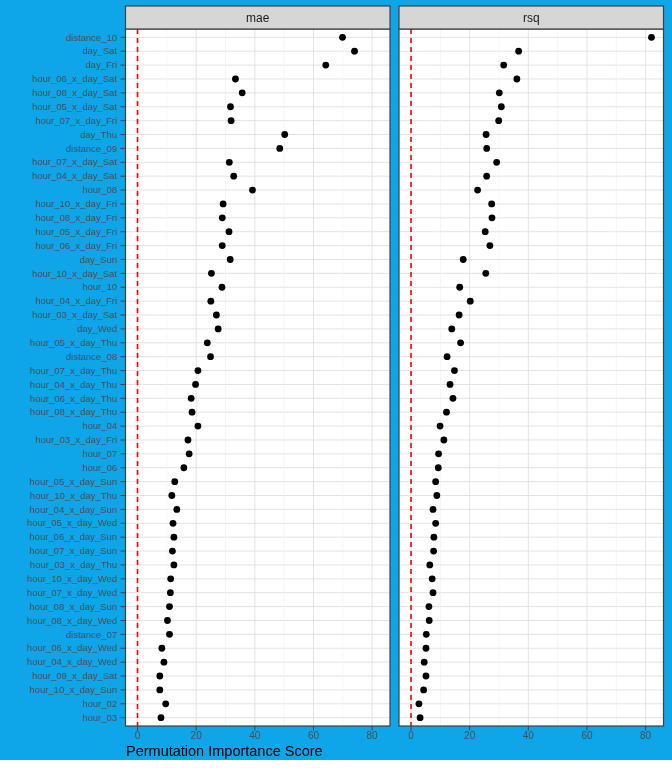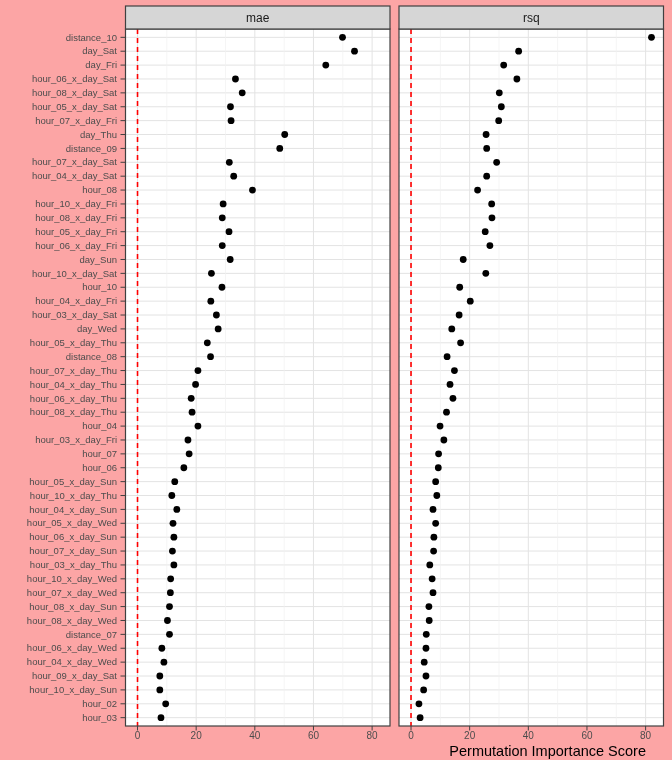--- a/index.html
+++ b/index.html
@@ -1,27 +1,27 @@
 <!DOCTYPE html>
 <html><head>
 <meta charset="utf-8">
 <style>
   html,body{margin:0;padding:0;background:#ffffff;}
   .page{
     position:relative;
     width:672px;height:760px;
-    background:#fca5a5;
+    background:#0ea5e9;
     font-family:"Liberation Sans", sans-serif;
     overflow:hidden;
   }
   #chart-svg{position:absolute;left:0;top:0;}
   .x-axis-title{
     position:absolute;
-    left:108px;width:538px;top:743px;
-    text-align:right;
+    left:126px;width:538px;top:743px;
+    text-align:left;
     font-size:14.5px;
     color:#000000;
     font-family:"Liberation Sans", sans-serif;
   }
   text{font-family:"Liberation Sans", sans-serif;}
   .ytick-label{font-size:9.5px;fill:#4d4d4d;}
   .xtick-label{font-size:10px;fill:#4d4d4d;}
   .strip-label{font-size:12px;fill:#1a1a1a;}
 </style>
 </head>

